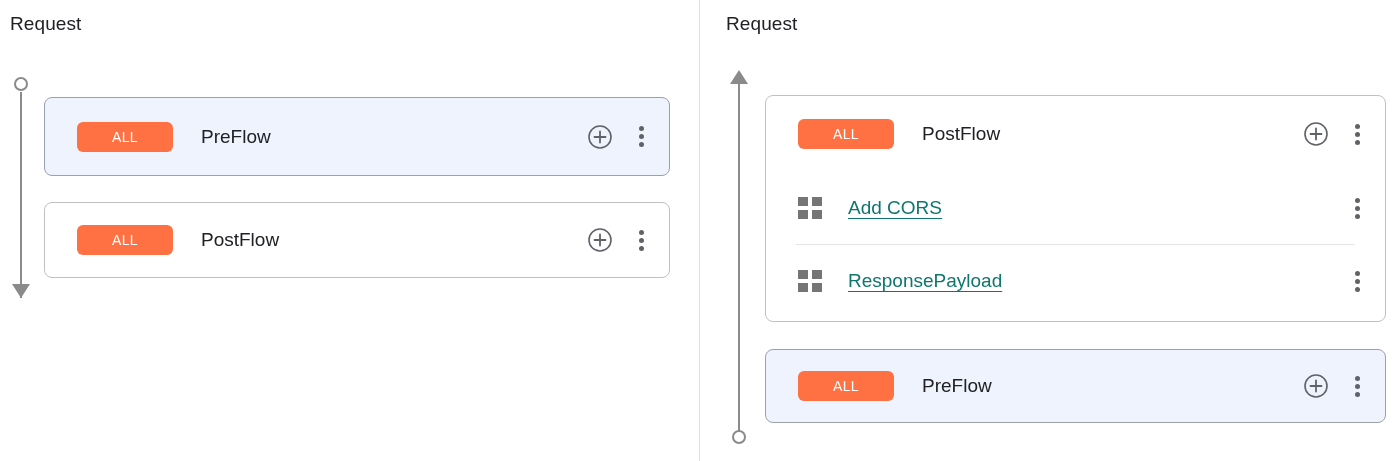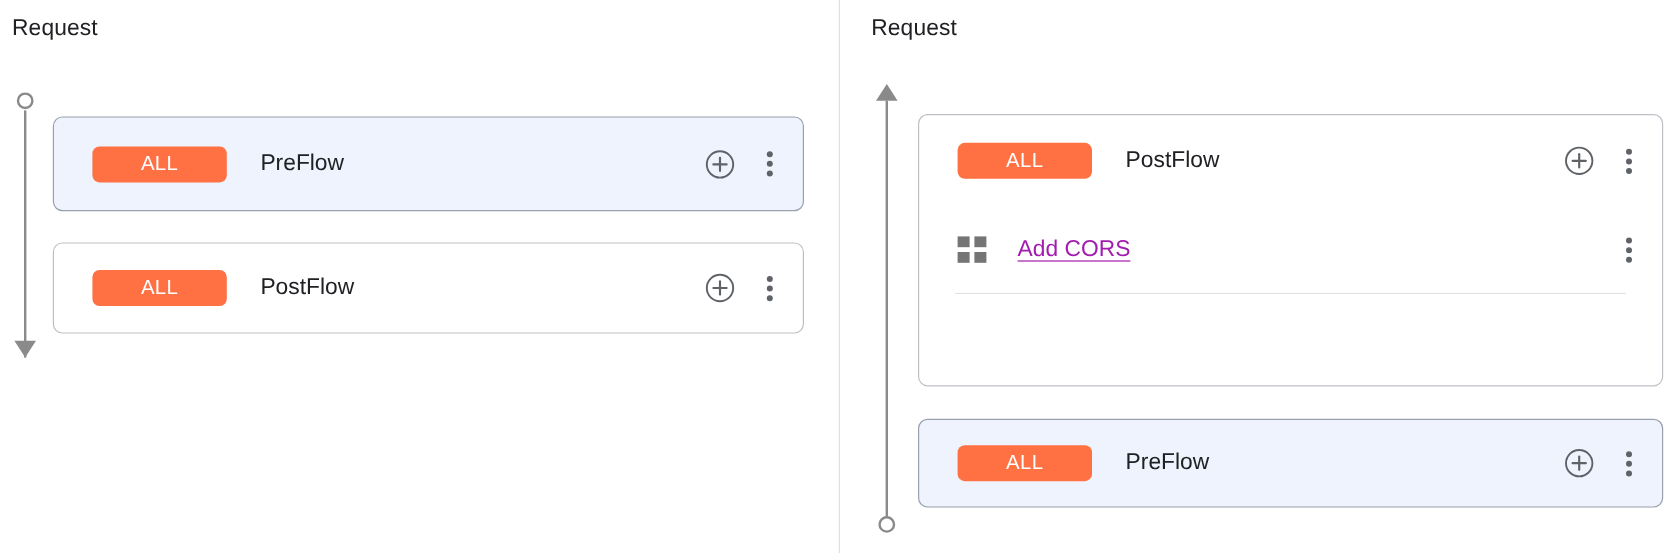--- a/index.html
+++ b/index.html
@@ -105,26 +105,26 @@
     display: flex;
     align-items: center;
     height: 48px;
     box-sizing: border-box;
   }
 
   .badge {
     display: inline-flex;
     align-items: center;
     justify-content: center;
-    width: 112px;
+    width: 96px;
     height: 30px;
     border-radius: 6px;
     background: #ff7043;
     color: #ffffff;
-    font-size: 17px;
+    font-size: 14px;
     font-weight: 400;
     letter-spacing: 0.3px;
     flex: none;
   }
 
   .flow-name {
     font-size: 19px;
     font-weight: 400;
     color: #202124;
     white-space: nowrap;
@@ -168,21 +168,21 @@
     flex: none;
     display: grid;
     grid-template-columns: 10px 10px;
     grid-template-rows: 9px 9px;
     gap: 4px;
   }
   .icon-grid i { display: block; background: #757575; }
 
   .policy-link {
     font-size: 19px;
-    color: #a21caf;
+    color: #0f766e;
     text-decoration: underline;
     text-underline-offset: 4px;
     white-space: nowrap;
     cursor: pointer;
   }
 
   .divider {
     height: 1px;
     background: #e4e4e4;
   }
@@ -312,20 +312,36 @@
       <span class="row-spacer"></span>
       <span class="icon-kebab">
         <i></i>
           <i></i>
           <i></i>
       </span>
     </div>
 
     <div class="divider"></div>
 
+    <div class="policy-row">
+      <span class="icon-grid">
+        <i></i>
+          <i></i>
+          <i></i>
+          <i></i>
+      </span>
+      <span class="gap-grid"></span>
+      <span class="policy-link">ResponsePayload</span>
+      <span class="row-spacer"></span>
+      <span class="icon-kebab">
+        <i></i>
+          <i></i>
+          <i></i>
+      </span>
+    </div>
   </div>
 
   <div class="card card-res-preflow selected">
     <div class="flow-row">
       <span class="badge">ALL</span>
       <span class="gap-name"></span>
       <span class="flow-name">PreFlow</span>
       <span class="row-spacer"></span>
       <svg class="icon-plus" viewBox="0 0 26 26">
         <circle cx="13" cy="13" r="11"></circle>

